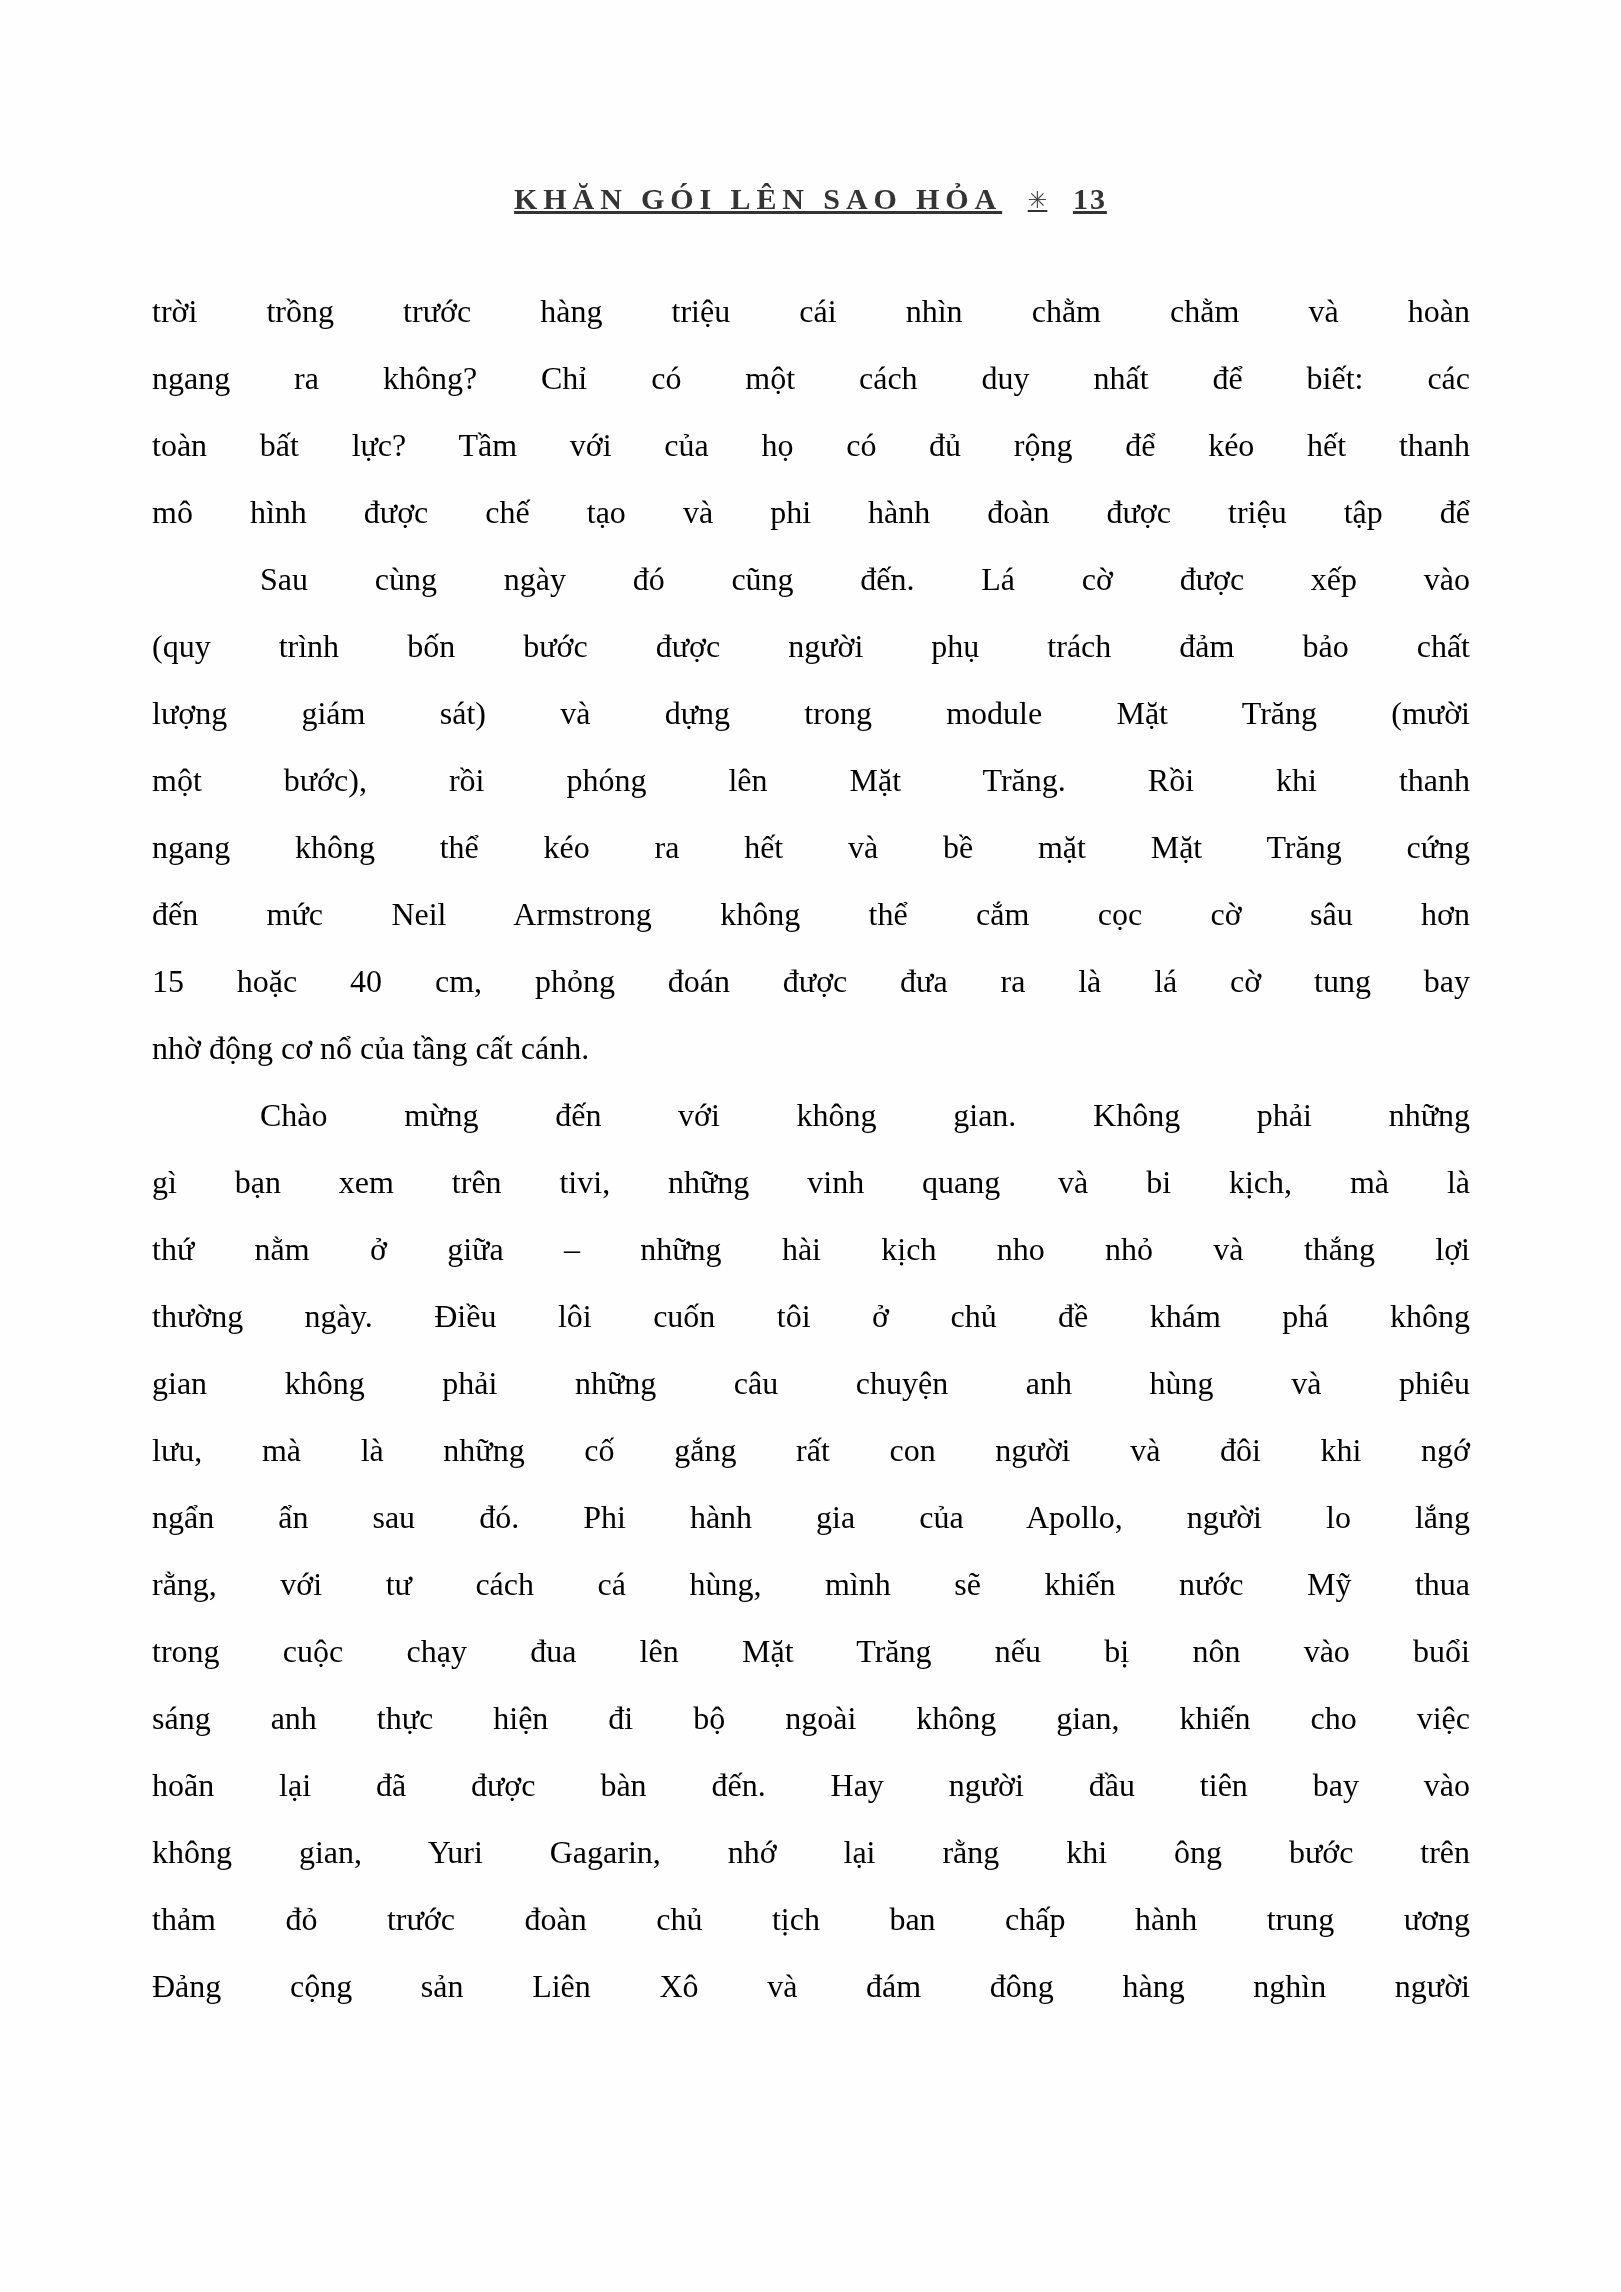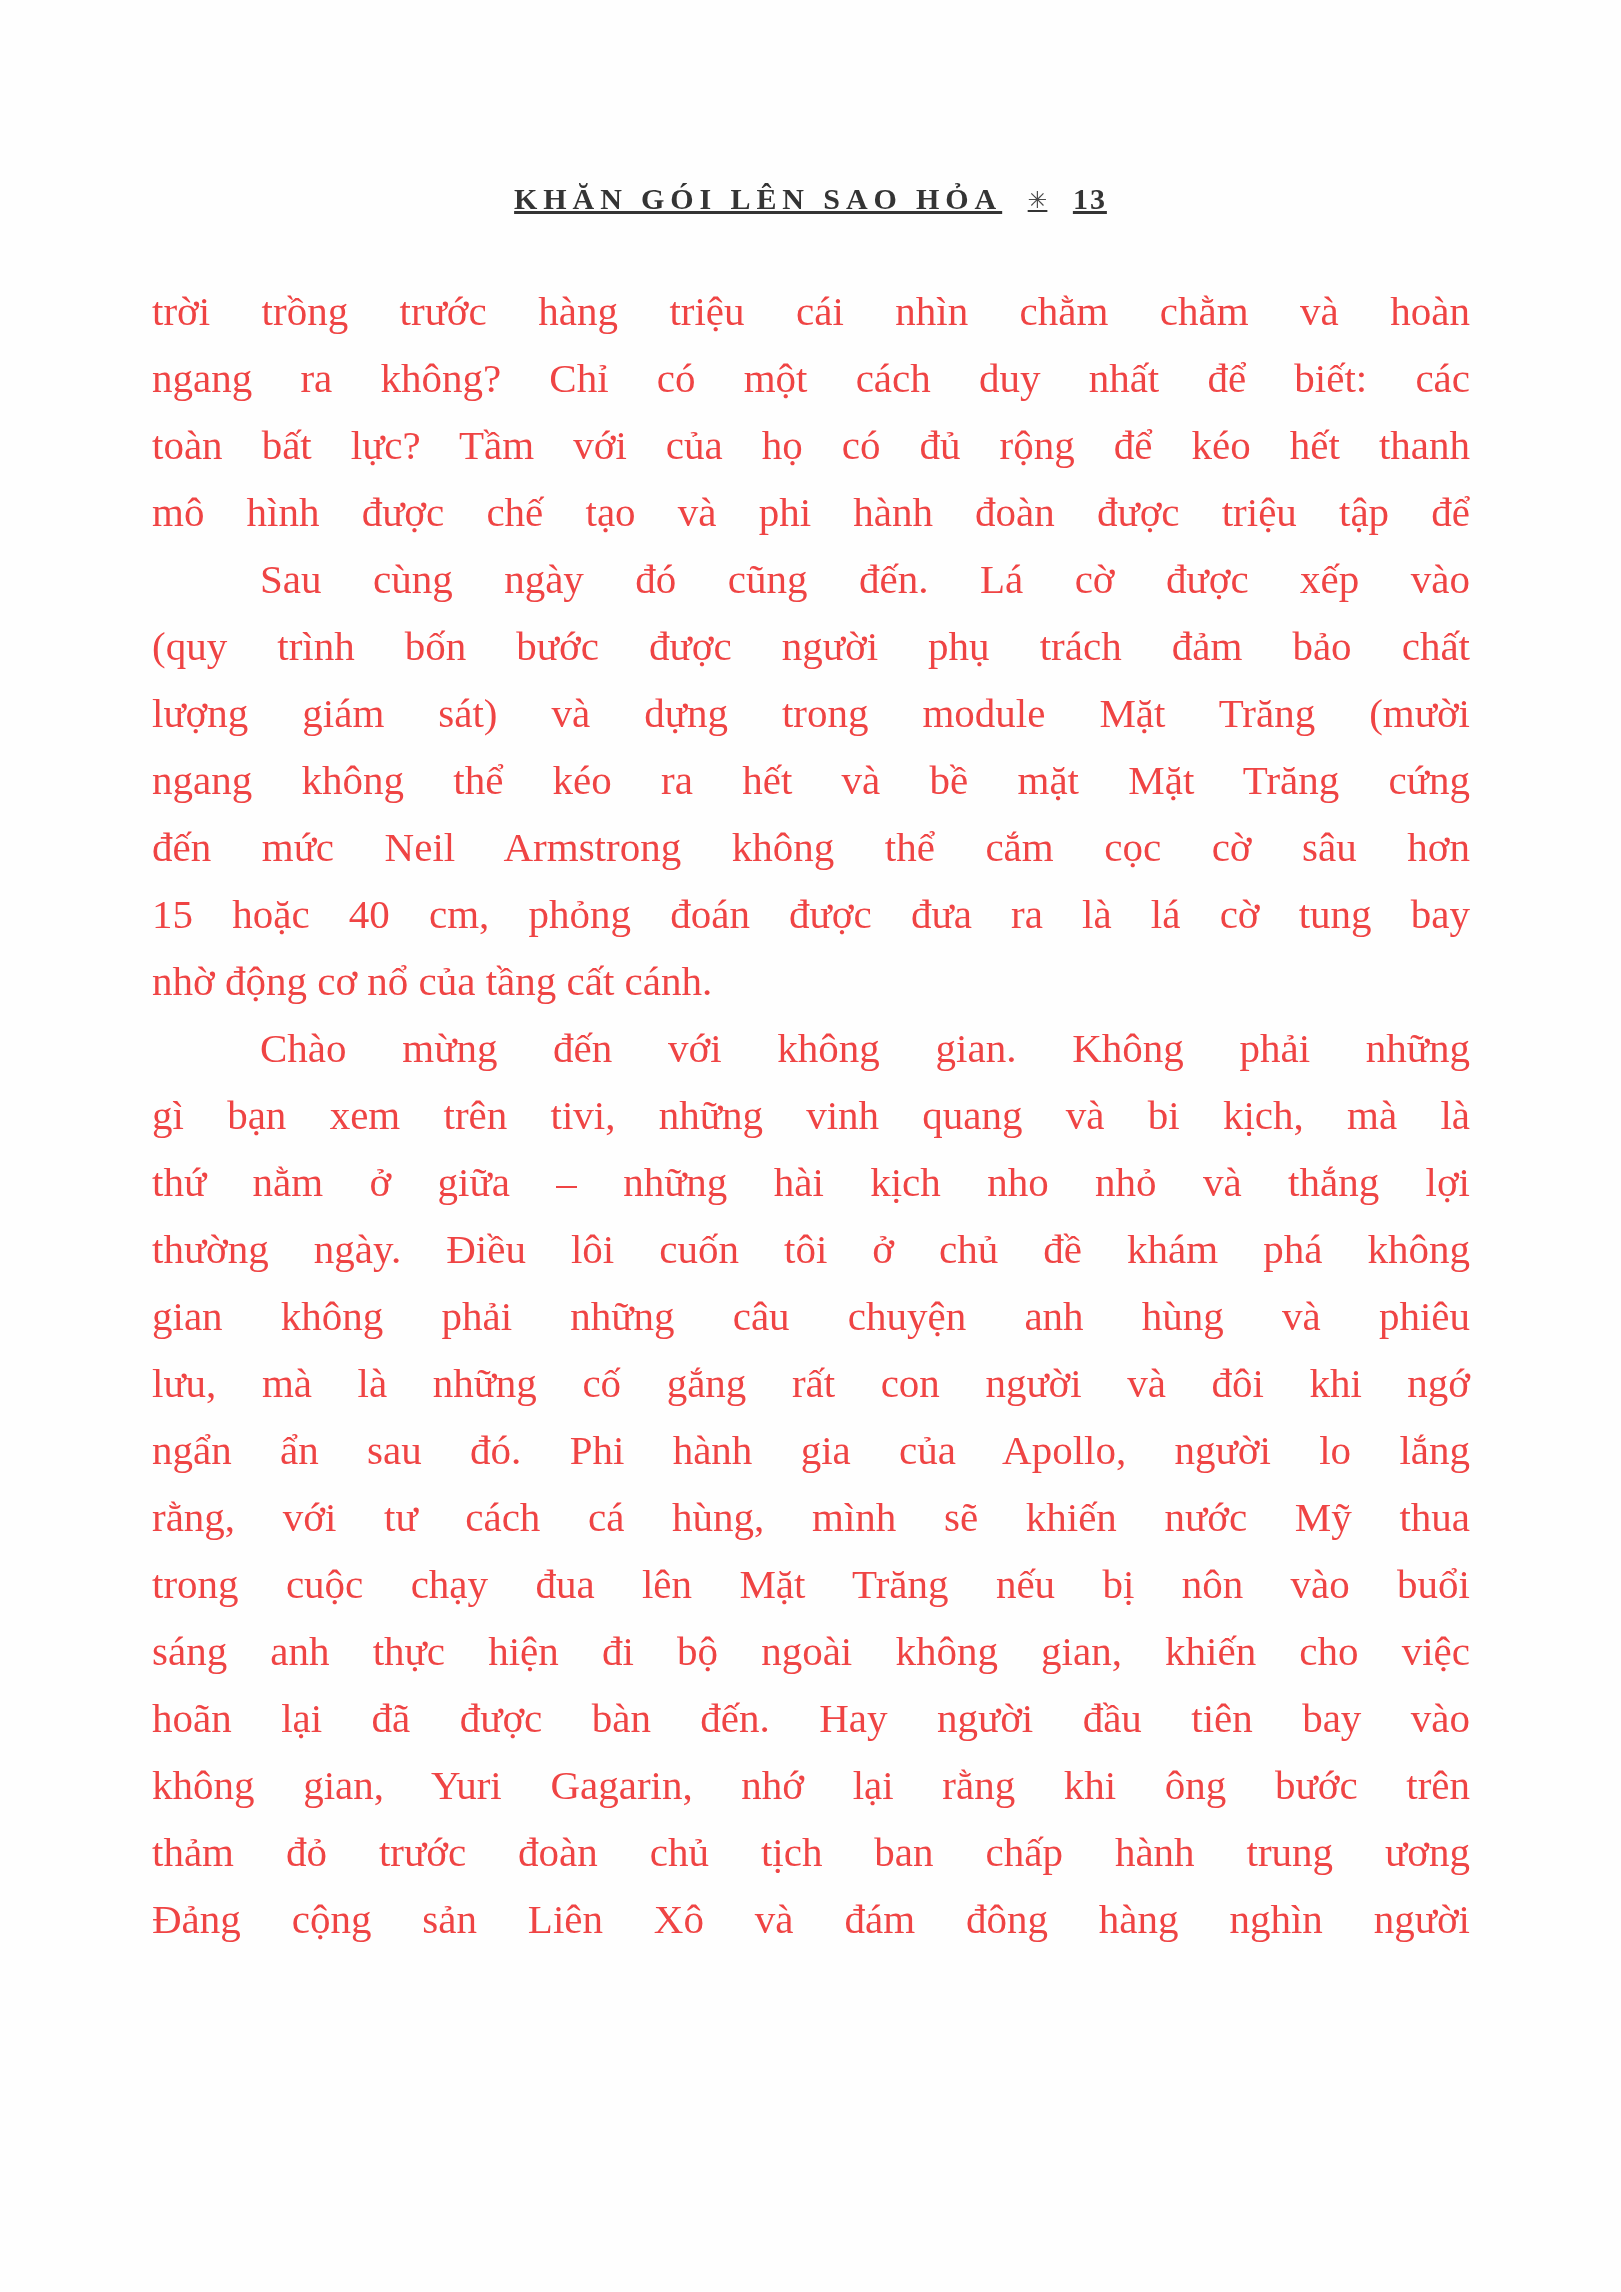--- a/index.html
+++ b/index.html
@@ -44,23 +44,23 @@
   }
   .running-header .page-num {
     letter-spacing: 2px;
     text-align: right;
   }
   .text-block {
     position: absolute;
     top: 278px;
     left: 152px;
     width: 1318px;
-    font-size: 41px;
+    font-size: 32px;
     line-height: 67px;
-    color: #ef4444;
+    color: #000000;
   }
   .line {
     height: 67px;
     white-space: nowrap;
     text-align: justify;
     text-align-last: justify;
   }
   .line.para-end {
     text-align-last: left;
   }
@@ -80,20 +80,21 @@
   </div>
 
   <div class="text-block">
       <div class="line">trời trồng trước hàng triệu cái nhìn chằm chằm và hoàn</div>
       <div class="line">ngang ra không? Chỉ có một cách duy nhất để biết: các</div>
       <div class="line">toàn bất lực? Tầm với của họ có đủ rộng để kéo hết thanh</div>
       <div class="line">mô hình được chế tạo và phi hành đoàn được triệu tập để</div>
       <div class="line indent">Sau cùng ngày đó cũng đến. Lá cờ được xếp vào</div>
       <div class="line">(quy trình bốn bước được người phụ trách đảm bảo chất</div>
       <div class="line">lượng giám sát) và dựng trong module Mặt Trăng (mười</div>
+      <div class="line">một bước), rồi phóng lên Mặt Trăng. Rồi khi thanh</div>
       <div class="line">ngang không thể kéo ra hết và bề mặt Mặt Trăng cứng</div>
       <div class="line">đến mức Neil Armstrong không thể cắm cọc cờ sâu hơn</div>
       <div class="line">15 hoặc 40 cm, phỏng đoán được đưa ra là lá cờ tung bay</div>
       <div class="line para-end">nhờ động cơ nổ của tầng cất cánh.</div>
       <div class="line indent">Chào mừng đến với không gian. Không phải những</div>
       <div class="line">gì bạn xem trên tivi, những vinh quang và bi kịch, mà là</div>
       <div class="line">thứ nằm ở giữa – những hài kịch nho nhỏ và thắng lợi</div>
       <div class="line">thường ngày. Điều lôi cuốn tôi ở chủ đề khám phá không</div>
       <div class="line">gian không phải những câu chuyện anh hùng và phiêu</div>
       <div class="line">lưu, mà là những cố gắng rất con người và đôi khi ngớ</div>

